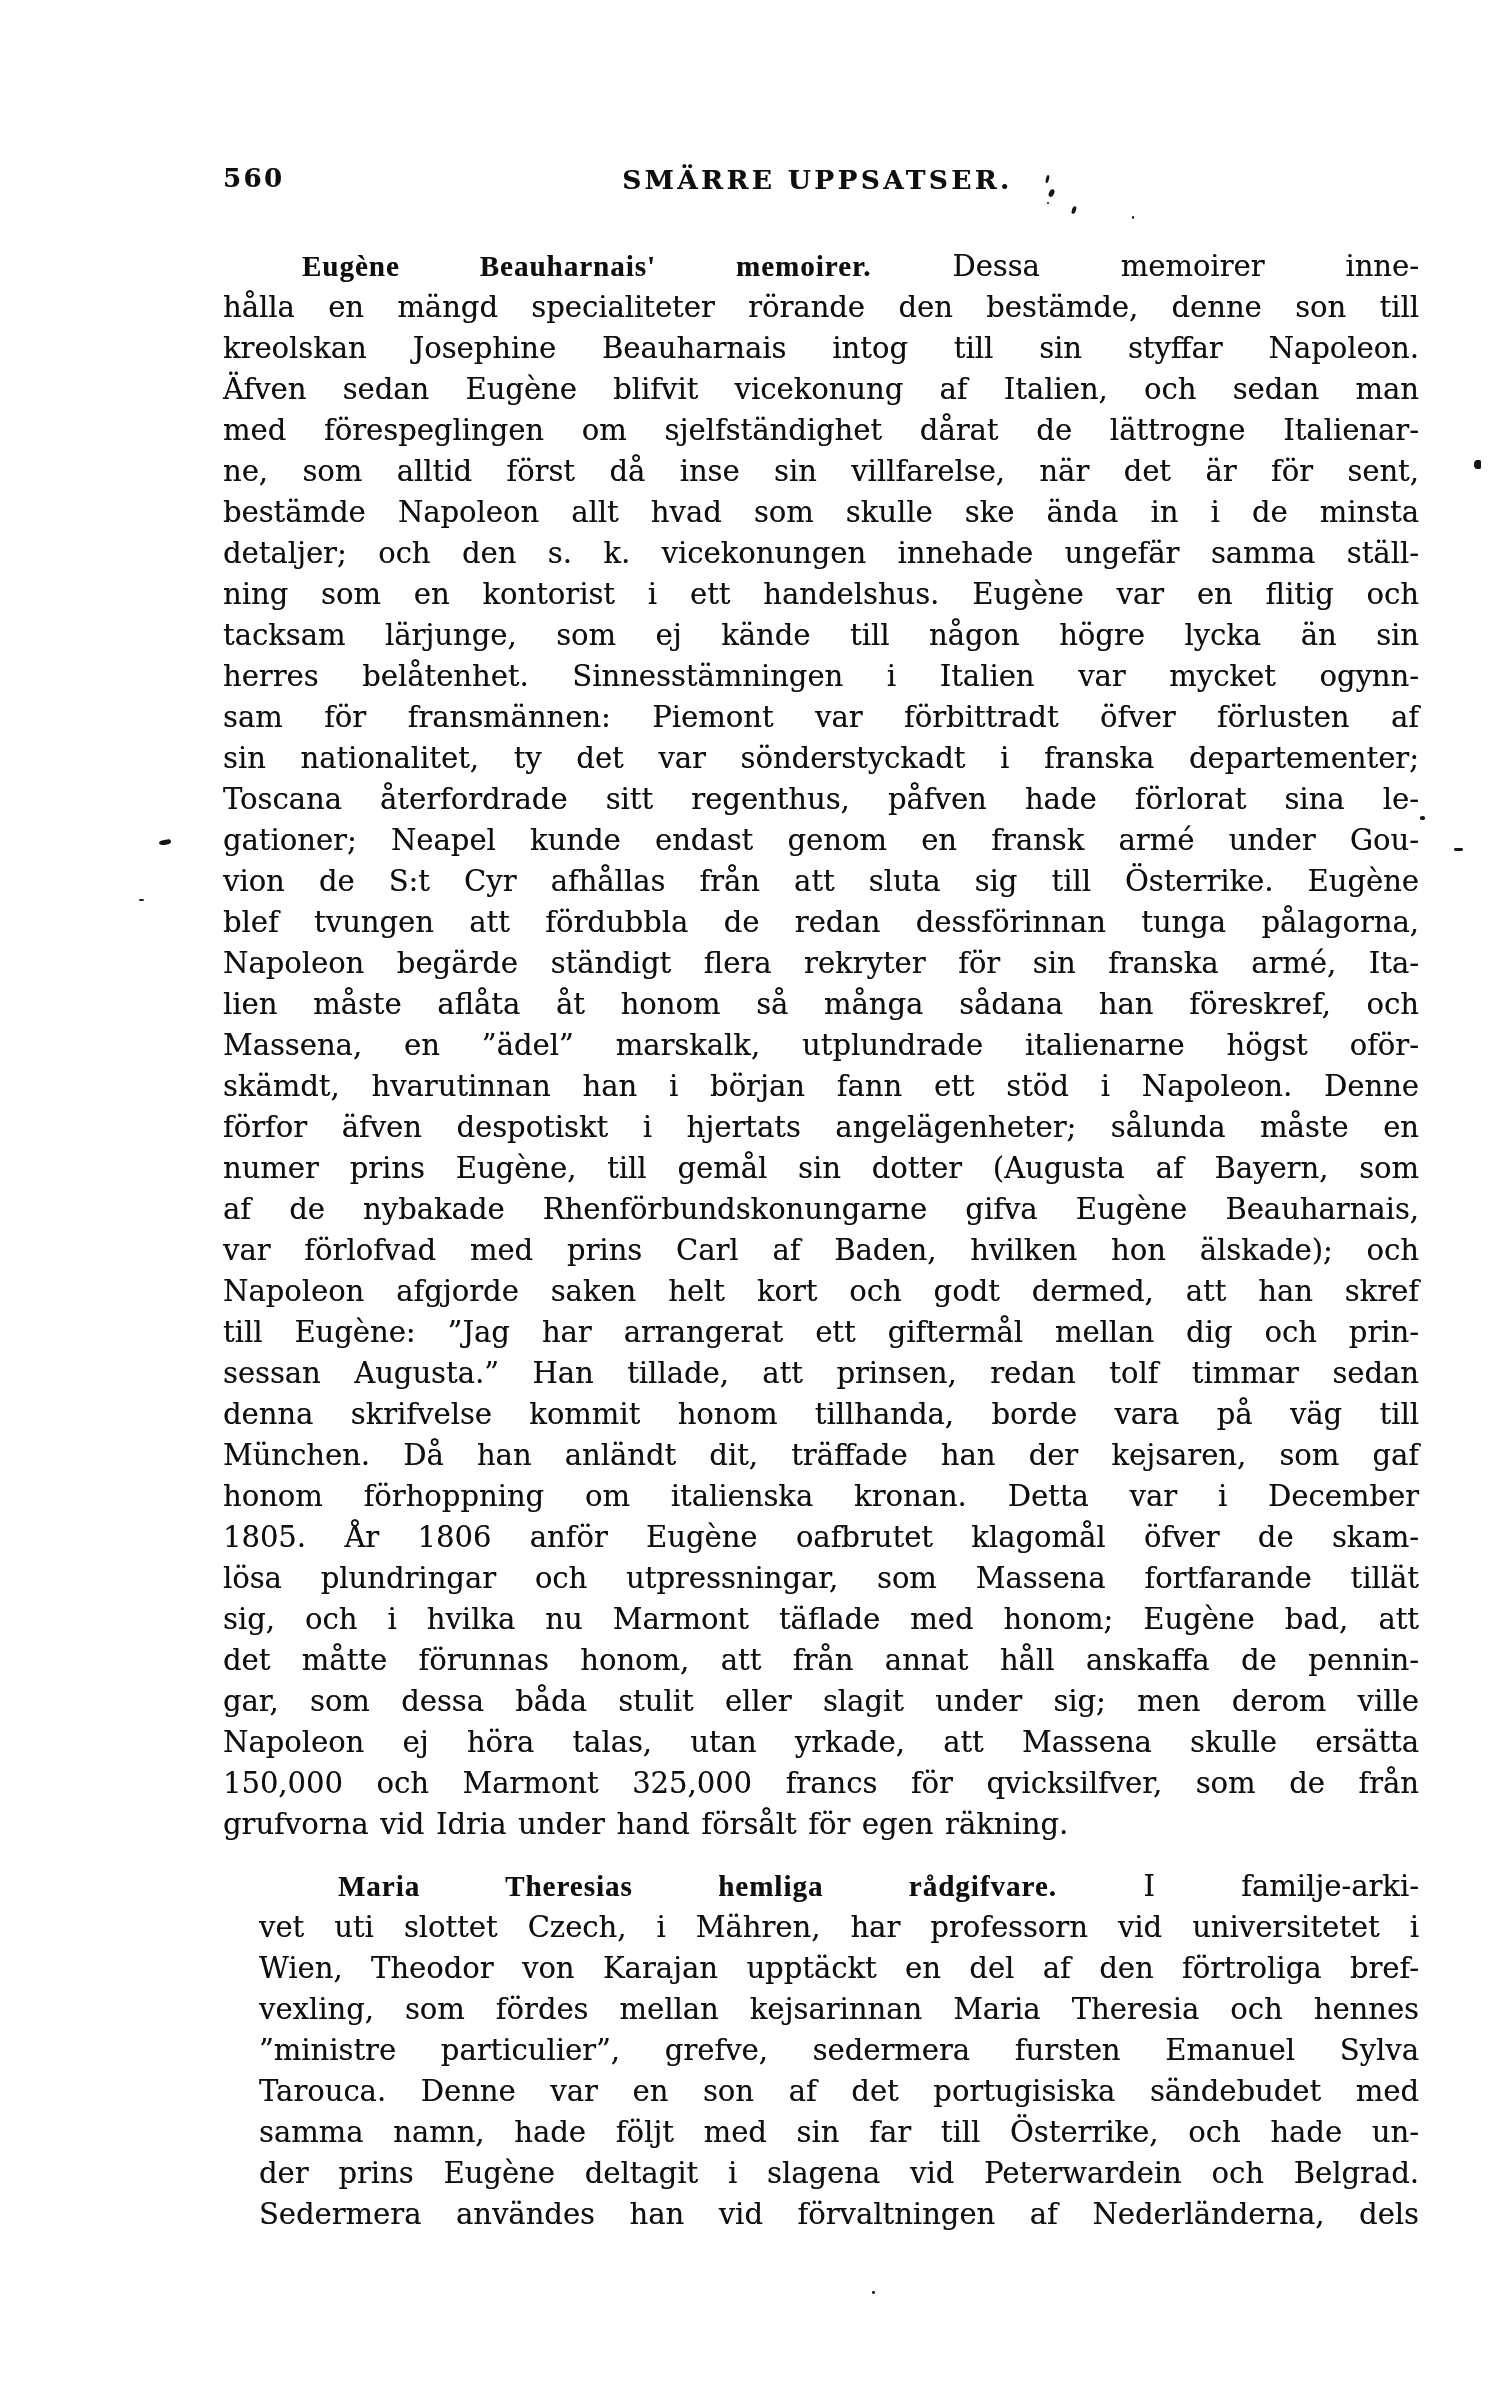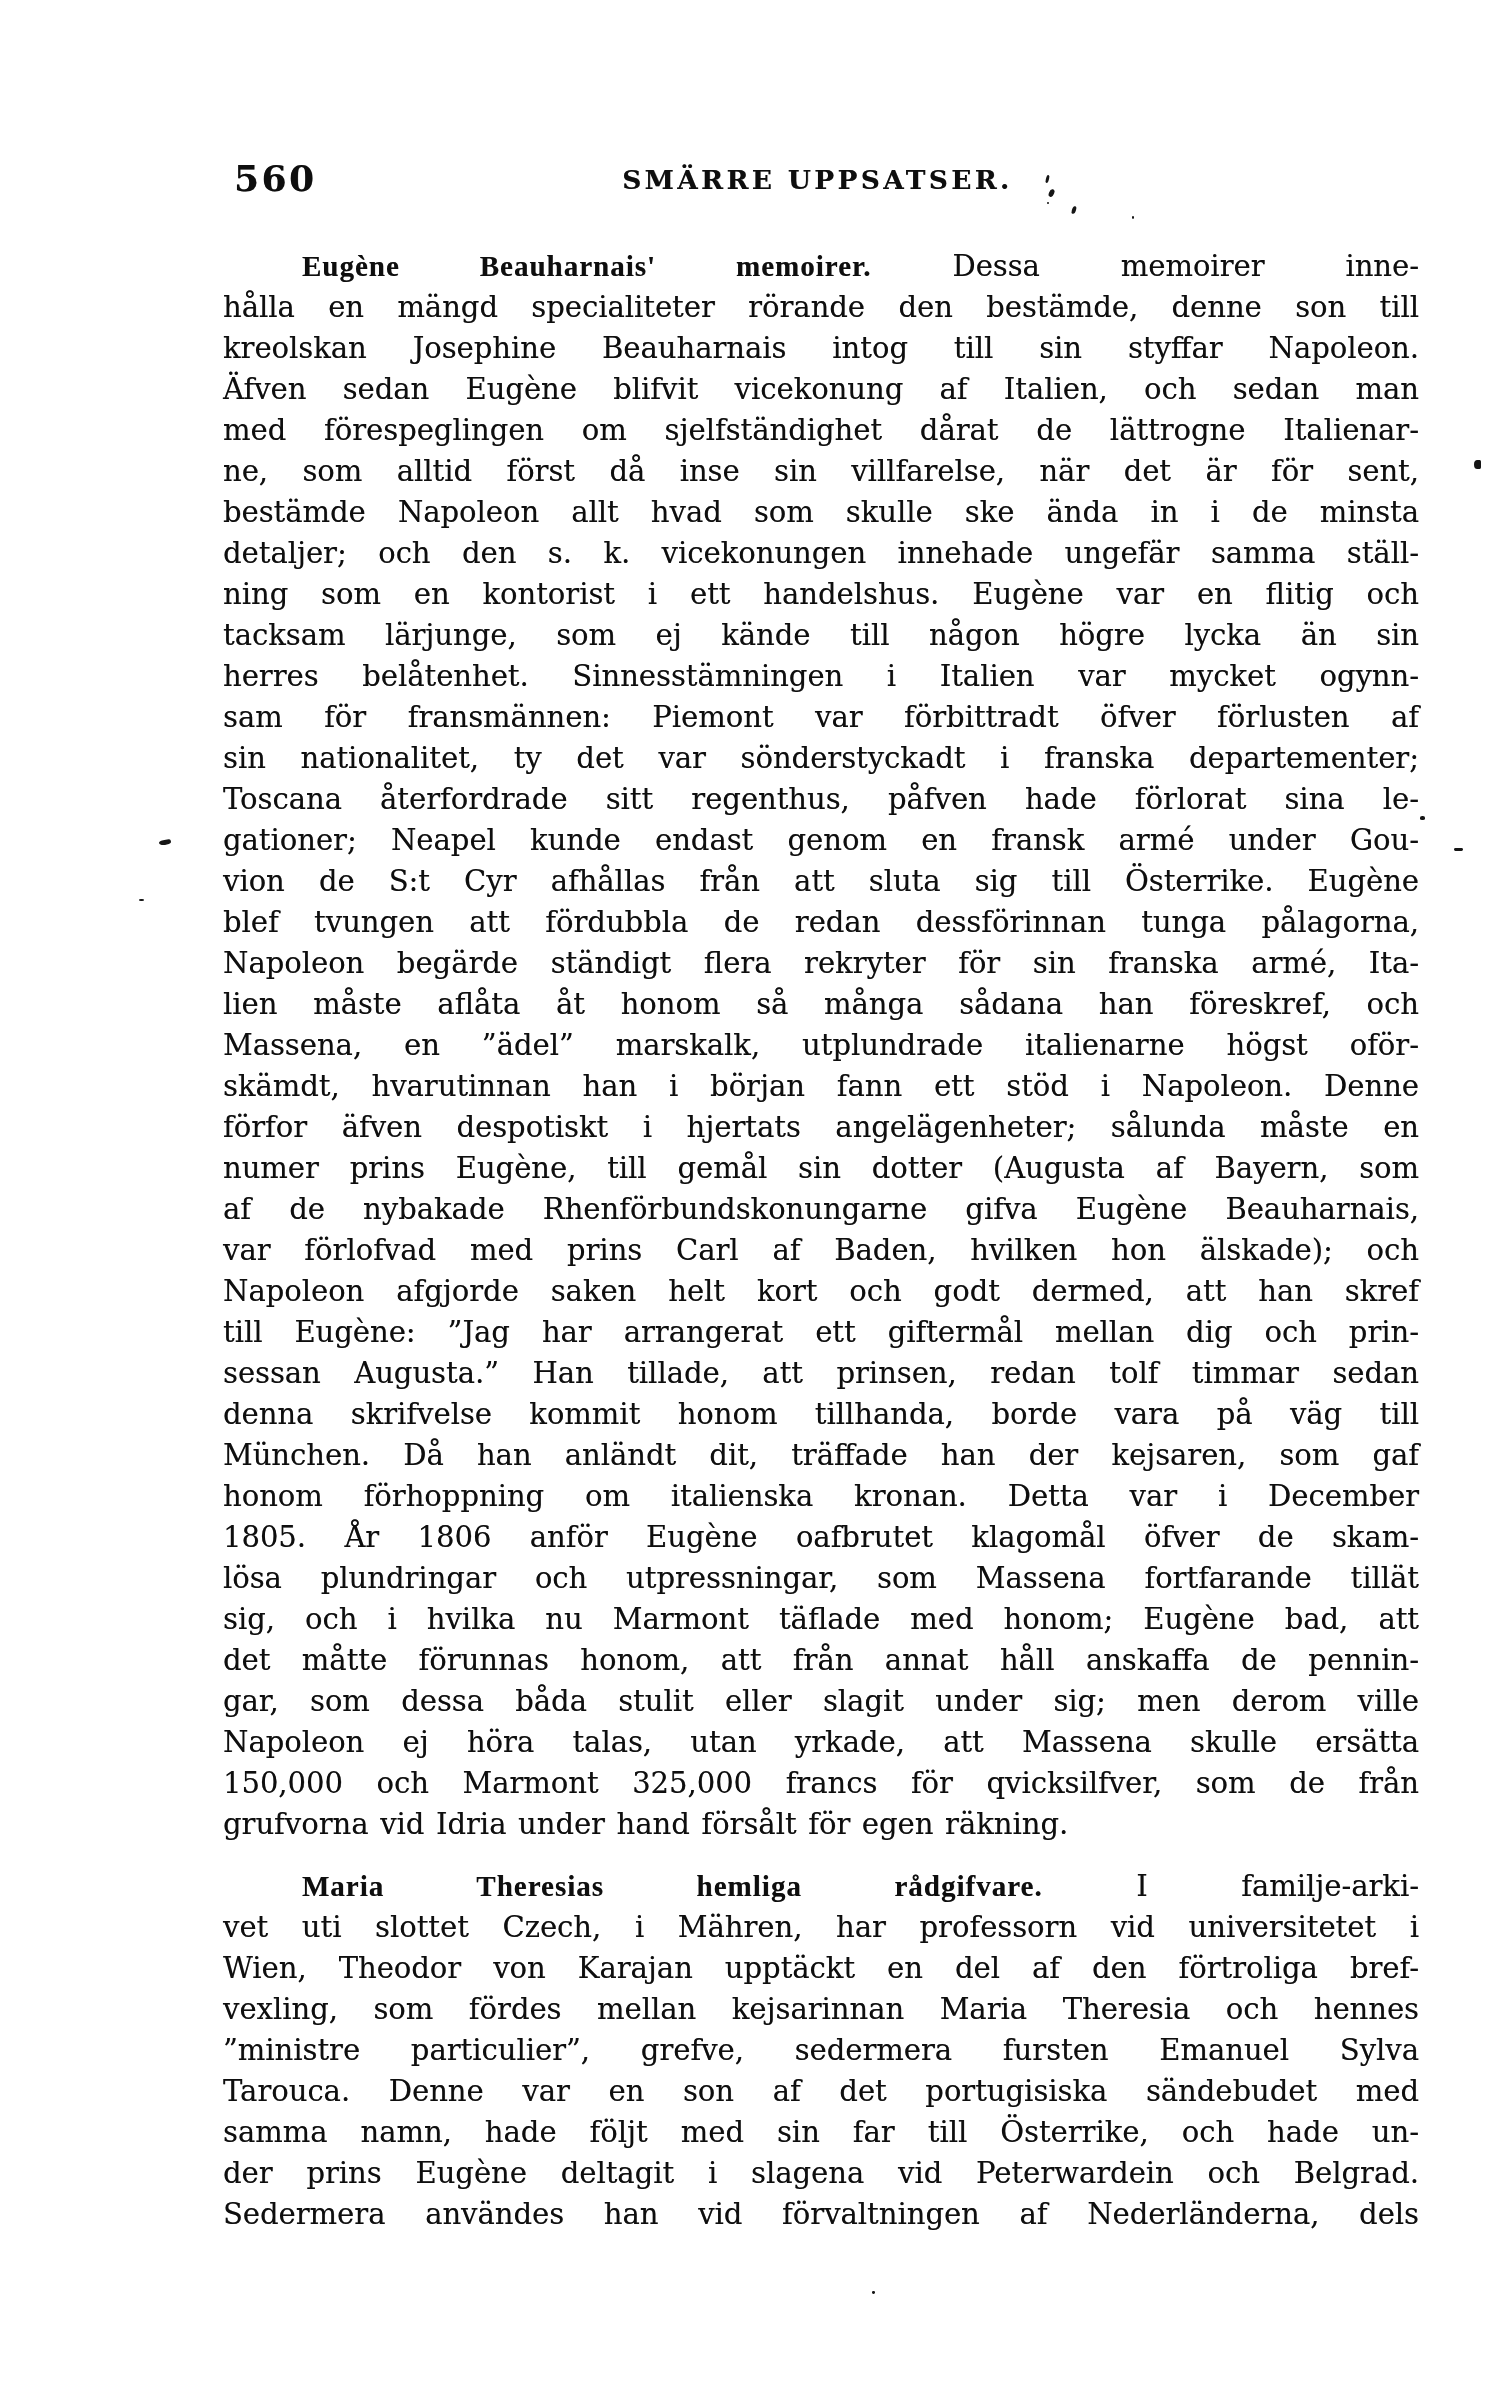--- a/index.html
+++ b/index.html
@@ -18,25 +18,24 @@
     top: 161px;
     left: 223px;
     width: 1196px;
     height: 43px;
     text-shadow: 0.3px 0.3px 0 rgba(12,12,12,0.55);
   }
   .page-num {
     position: absolute;
     left: 0;
     top: 0;
-    font-size: 36px;
+    font-size: 26px;
     font-weight: 700;
     letter-spacing: 2.4px;
     line-height: 35px;
-    margin-left: 11px;
   }
   .run-title {
     position: absolute;
     left: 50%;
     top: 5.8px;
     transform: translateX(-54%);
     font-size: 26.4px;
     font-weight: 700;
     letter-spacing: 3.4px;
     white-space: nowrap;
@@ -54,21 +53,21 @@
     word-spacing: 2.4px;
     text-shadow: 0.2px 0.2px 0 rgba(12,12,12,0.5);
   }
   .line {
     text-align: justify;
     text-align-last: justify;
   }
   .first-line { text-indent: 79px; }
   .article-heading { font-weight: 700; letter-spacing: 1px; font-family: Liberation Serif, serif; }
   .last-line-short .lines .line.last { text-align-last: left; }
-  .article-2 { margin-top: 21px; }
+  .article-2 { margin-top: 21px; margin-left: 36px; }
   
   .artifact { position: absolute; background: #151515; border-radius: 40%; }
   .a1  { left: 1046px; top: 175px;  width: 2.9px;  height: 7.7px; transform: rotate(14deg); }
   .a2  { left: 1049px; top: 189px;  width: 4.8px; height: 8.2px; transform: rotate(22deg); border-radius: 60% 40% 50% 50%; }
   .a3  { left: 1047px; top: 202px;  width: 2.4px;  height: 2.4px; }
   .a4  { left: 1072px; top: 206px;  width: 3.8px;  height: 7.7px; transform: rotate(16deg); border-radius: 55% 45% 60% 40%; }
   .a5  { left: 1132px; top: 216px;  width: 2.4px;  height: 2.9px; }
   .a6  { left: 1474px; top: 460px;  width: 6.7px; height: 9px; border-radius: 50% 20% 20% 50%; }
   .a7  { left: 1420px; top: 816px; width: 5.3px; height: 3.8px; }
   .a8  { left: 1454px; top: 848px; width: 9px; height: 2.9px; border-radius: 1.4px; }

